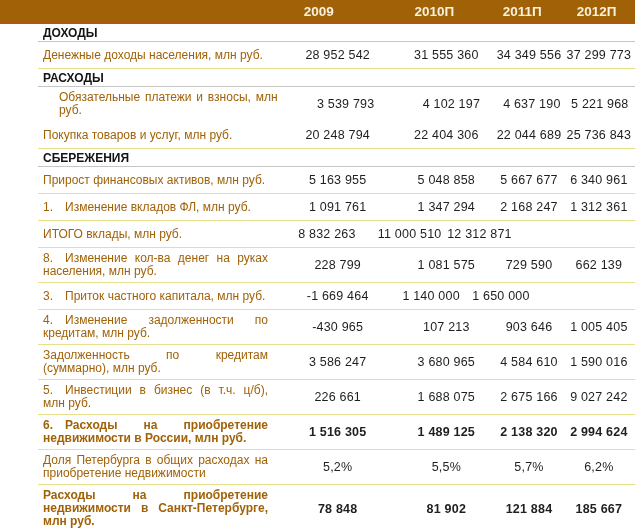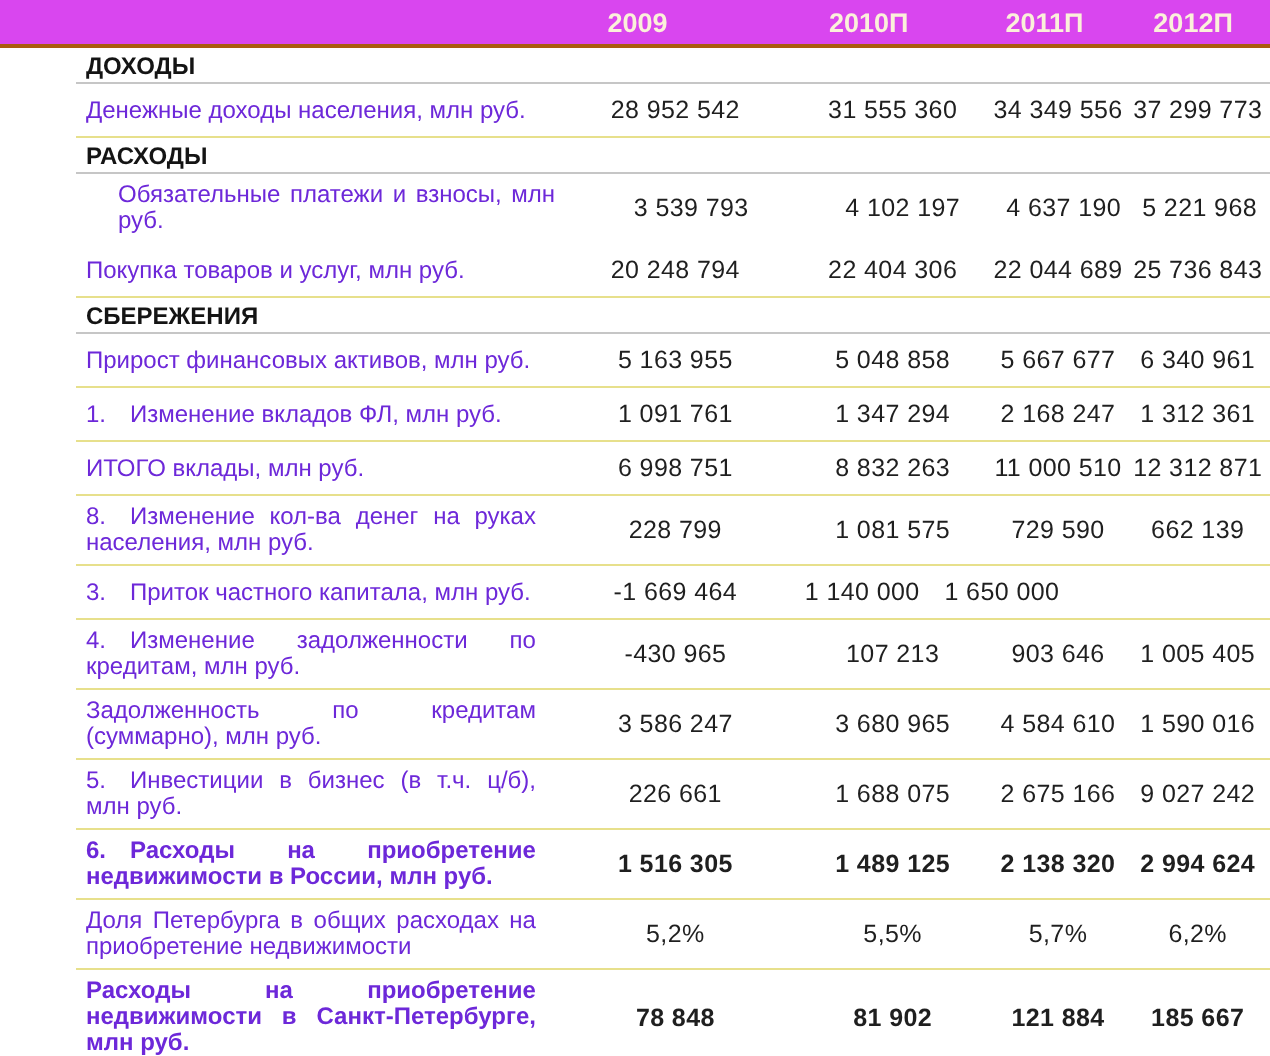--- a/index.html
+++ b/index.html
@@ -1,39 +1,39 @@
 <!DOCTYPE html>
 <html><head>
 <meta charset="utf-8">
 <style>
   * { margin:0; padding:0; box-sizing:border-box; }
   html,body { width:635px; height:528px; background:#ffffff; overflow:hidden; }
   body { font-family:"Liberation Sans","DejaVu Sans",sans-serif; color:#1f1f1f; }
   .page { width:635px; height:528px; display:flex; flex-direction:column; }
 
   
-  .hdr { display:flex; background:#d946ef; height:24px; border-bottom:2px solid #AA5B10; flex:none; }
+  .hdr { display:flex; background:#a16207; height:24px; border-bottom:2px solid #AA5B10; flex:none; }
   .hdr .cell { color:#FBF0DA; font-weight:bold; font-size:13.5px;
                display:flex; align-items:center; justify-content:center; }
 
   
   .c-label { width:40.2%; flex:none; }
   .c1 { width:20.0%; flex:none; }
   .c2 { width:16.4%; flex:none; }
   .c3 { width:11.3%; flex:none; }
   .c4 { width:12.1%; flex:none; }
 
   
   .rows { flex:1 1 auto;margin-left:38px; }
   .row { display:flex; align-items:center; }
   .row-section { min-height:16px; border-bottom:1px solid #C6C6C6; }
   .row-section .label { font-weight:bold; font-size:12px; padding:2px 5px 1px 5px; color:#141414; }
   .row-data { min-height:27px; }
   .row-data .label { font-size:12px; line-height:13px; padding:4px 10px 4px 5px;
-                     text-align:justify; color:#6d28d9; }
+                     text-align:justify; color:#a16207; }
   .row-data .val { font-size:12.5px; text-align:center; letter-spacing:0.2px; }
   .b-yellow { border-bottom:1px solid #E7E08C; }
   .b-none   { border-bottom:1px solid transparent;padding-left:16px; }
   .b-orange { border-bottom:2px solid #E2A23B; }
   .bold .label, .bold .val { font-weight:bold; }
 
   
   .footer { flex:none; height:24px; }
   .formula { font-family:"DejaVu Serif","Liberation Serif",serif; color:#8C8C8C;
              font-size:15px; padding:3px 0 0 2px; white-space:nowrap; }
@@ -89,21 +89,20 @@
       </div>
       <div class="row row-data b-yellow">
         <div class="label c-label">1.  Изменение вкладов ФЛ, млн руб.</div>
         <div class="val c1">1 091 761</div>
         <div class="val c2">1 347 294</div>
         <div class="val c3">2 168 247</div>
         <div class="val c4">1 312 361</div>
       </div>
       <div class="row row-data b-yellow">
         <div class="label c-label">ИТОГО вклады, млн руб.</div>
-        <div class="val c1">6 998 751</div>
         <div class="val c2">8 832 263</div>
         <div class="val c3">11 000 510</div>
         <div class="val c4">12 312 871</div>
       </div>
       <div class="row row-data b-yellow">
         <div class="label c-label">8.  Изменение кол-ва денег на руках населения, млн руб.</div>
         <div class="val c1">228 799</div>
         <div class="val c2">1 081 575</div>
         <div class="val c3">729 590</div>
         <div class="val c4">662 139</div>

